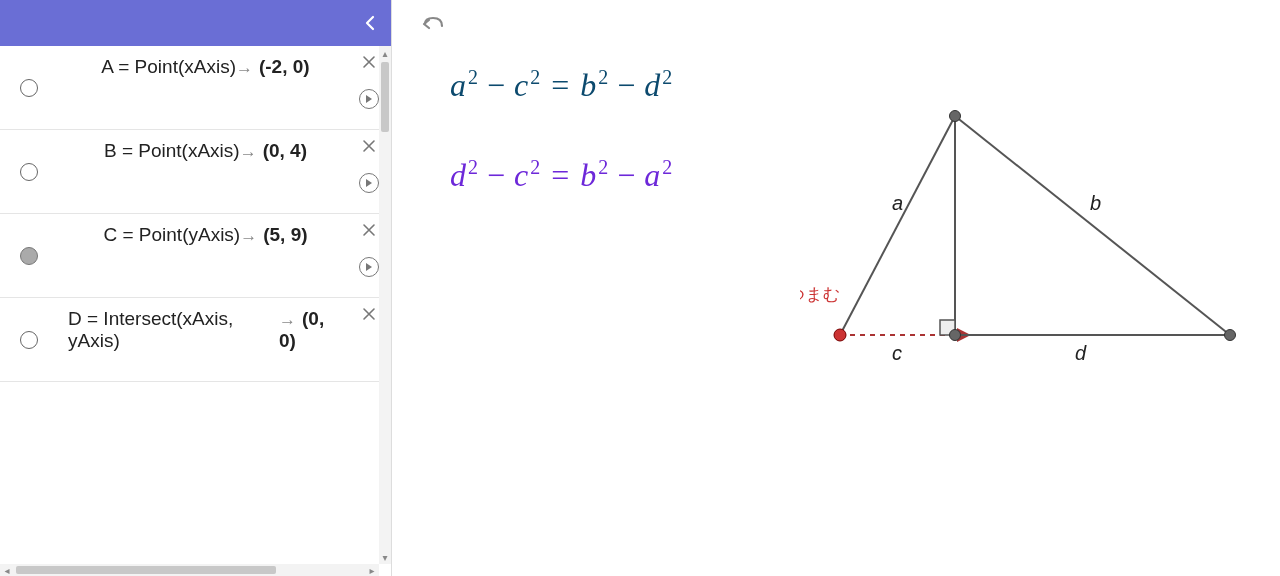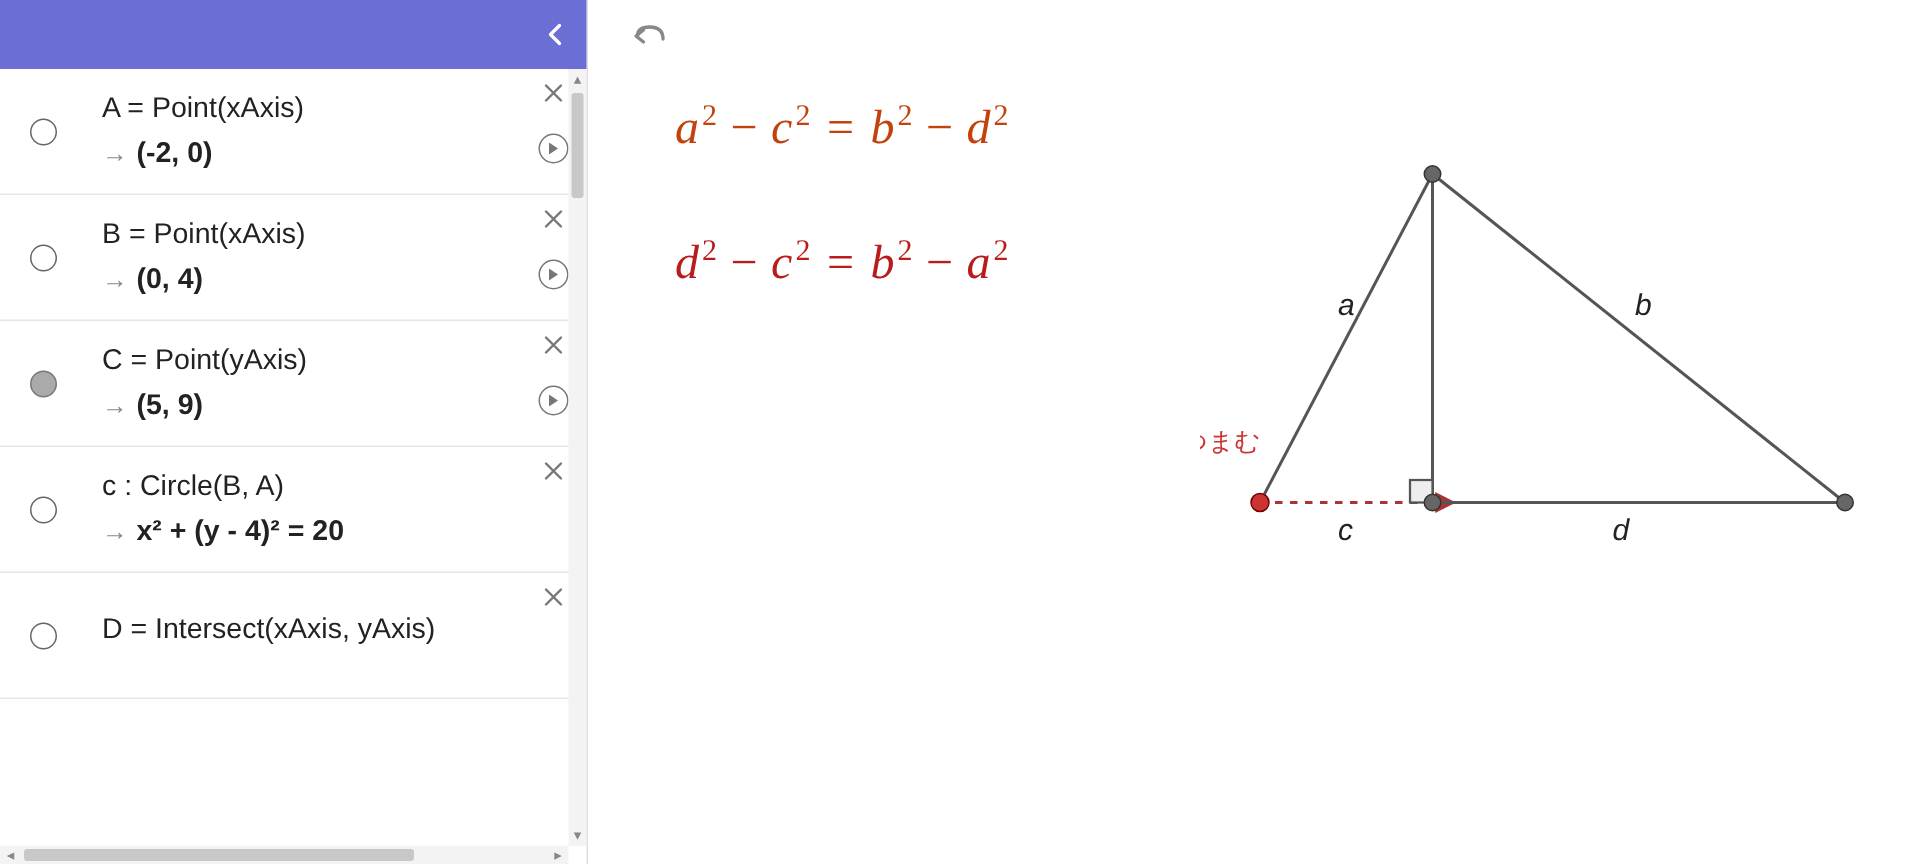--- a/index.html
+++ b/index.html
@@ -65,21 +65,21 @@
   }
   .bullet.filled {
     background: #aaa;
     border-color: #777;
   }
 
   .body-col {
     flex: 1;
     padding: 10px 4px 10px 10px;
     display: flex;
-    flex-direction: column;
+    flex-direction: row;
     justify-content: center;
     font-size: 19px;
     color: #222;
   }
   .def-line { margin-bottom: 8px; font-family: Arial, sans-serif; }
   .res-line { color: #222; font-weight: bold; }
   .arrow { color: #888; font-size: 17px; margin-right: 6px; }
 
   .ctrl-col {
     width: 44px;
@@ -167,24 +167,24 @@
     left: 28px; top: 14px;
     cursor: pointer;
     color: #777;
   }
 
   .math {
     position: absolute;
     font-family: Georgia, "Times New Roman", serif;
     font-style: italic;
     font-size: 32px;
-    color: #c2410c;
+    color: #0c4a6e;
     letter-spacing: 1px;
   }
-  .math.dim { color: #b91c1c; text-align: center; }
+  .math.dim { color: #6d28d9; text-align: center; }
   .math sup { font-size: 20px; vertical-align: super; font-style: normal; margin-left: 1px; }
   .math .minus { font-style: normal; padding: 0 8px; }
   .math .eq { font-style: normal; padding: 0 10px; }
 
   #eq1 { left: 58px; top: 66px; }
   #eq2 { left: 58px; top: 156px; }
 
   
   .diagram {
     position: absolute;
@@ -272,41 +272,28 @@
               <path d="M3 3 L13 13 M13 3 L3 13" stroke="#777" stroke-width="1.6" stroke-linecap="round"></path>
             </svg></span>
         <span class="play-btn">
             <svg width="8" height="8" viewBox="0 0 8 8">
               <path d="M1 0 L7 4 L1 8 Z" fill="#777"></path>
             </svg>
           </span>
       </div>
     </div>
 
-    <div class="item">
-      <div class="bullet-col">
-          <div class="bullet"></div>
-        </div>
-      <div class="body-col">
-        <div class="def-line">c : Circle(B, A)</div>
-        <div class="res-line"><span class="arrow">→</span><span>x² + (y - 4)² = 20</span></div>
-      </div>
-      <div class="ctrl-col">
-        <span class="x-btn"><svg width="16" height="16" viewBox="0 0 16 16">
-              <path d="M3 3 L13 13 M13 3 L3 13" stroke="#777" stroke-width="1.6" stroke-linecap="round"></path>
-            </svg></span>
-      </div>
-    </div>
 
     <div class="item">
       <div class="bullet-col">
           <div class="bullet"></div>
         </div>
       <div class="body-col">
         <div class="def-line">D = Intersect(xAxis, yAxis)</div>
+        <div class="res-line"><span class="arrow">→</span><span>(0, 0)</span></div>
       </div>
       <div class="ctrl-col">
         <span class="x-btn"><svg width="16" height="16" viewBox="0 0 16 16">
               <path d="M3 3 L13 13 M13 3 L3 13" stroke="#777" stroke-width="1.6" stroke-linecap="round"></path>
             </svg></span>
       </div>
     </div>
 
   </div>
 

